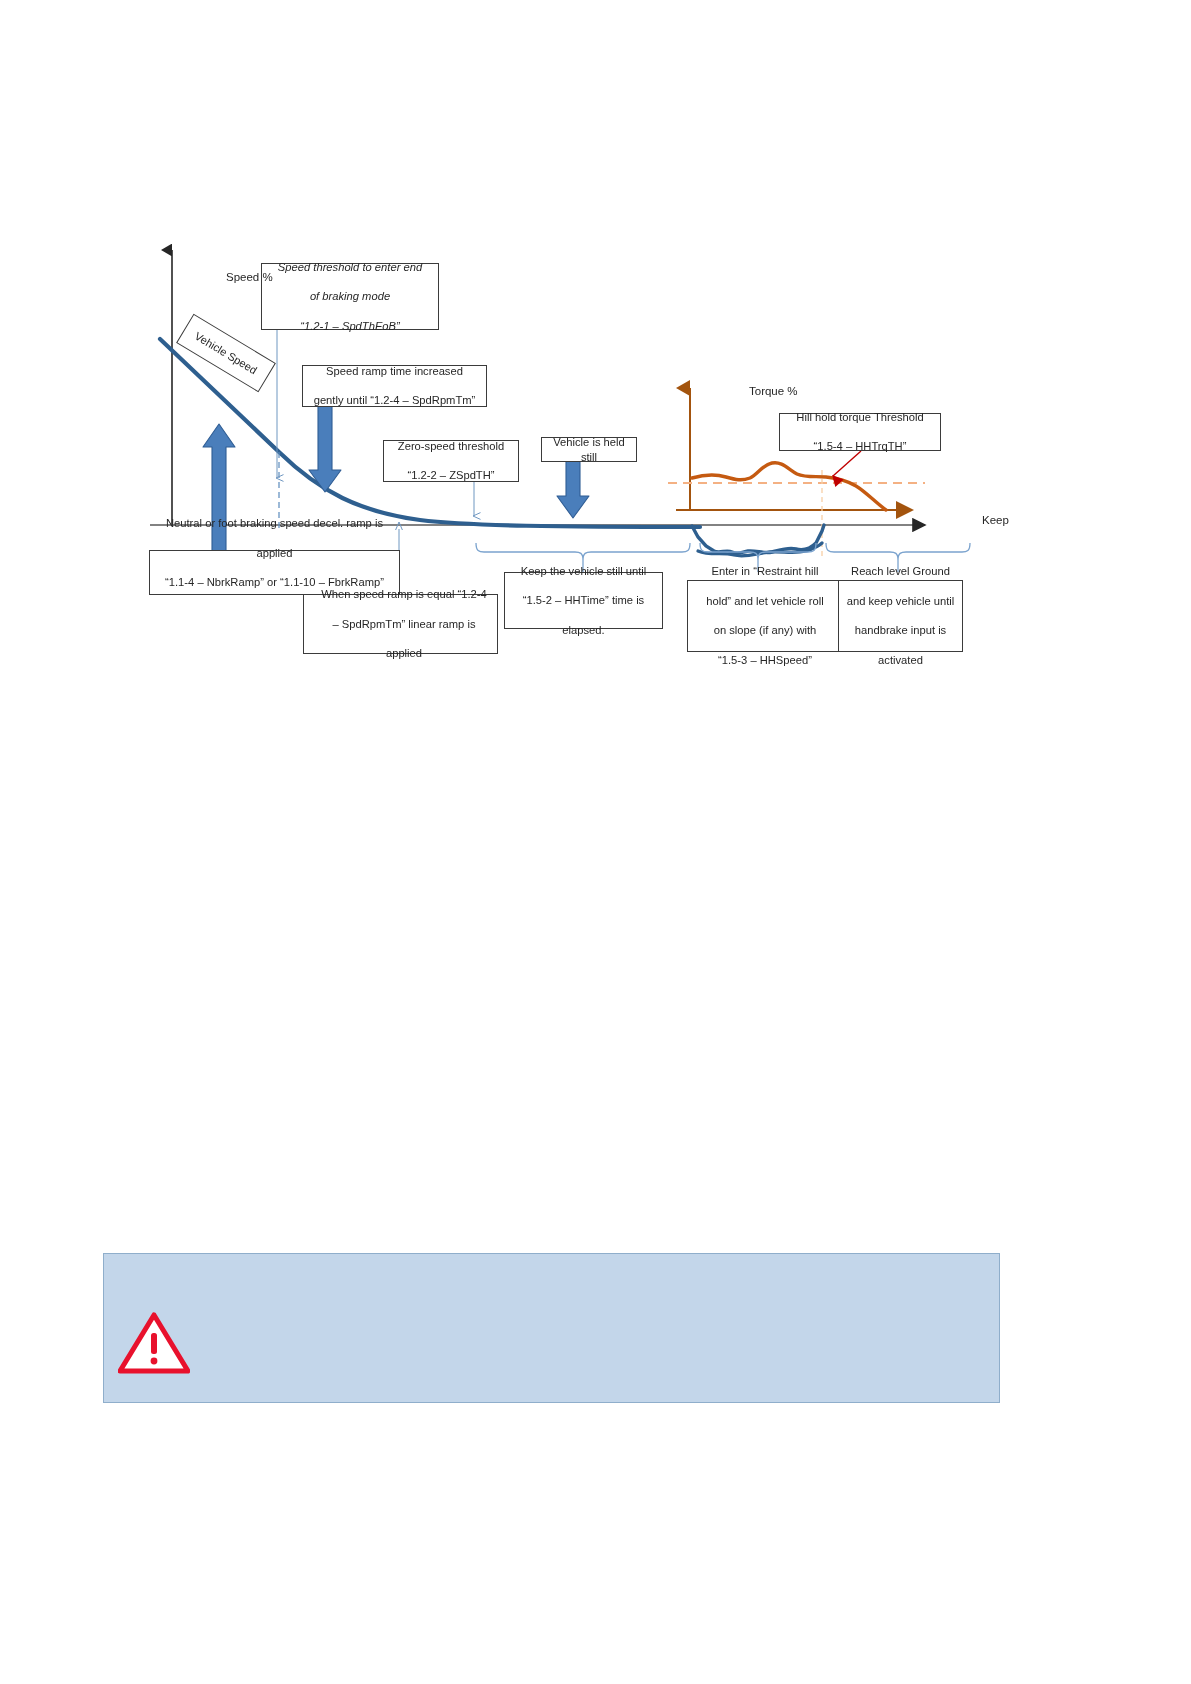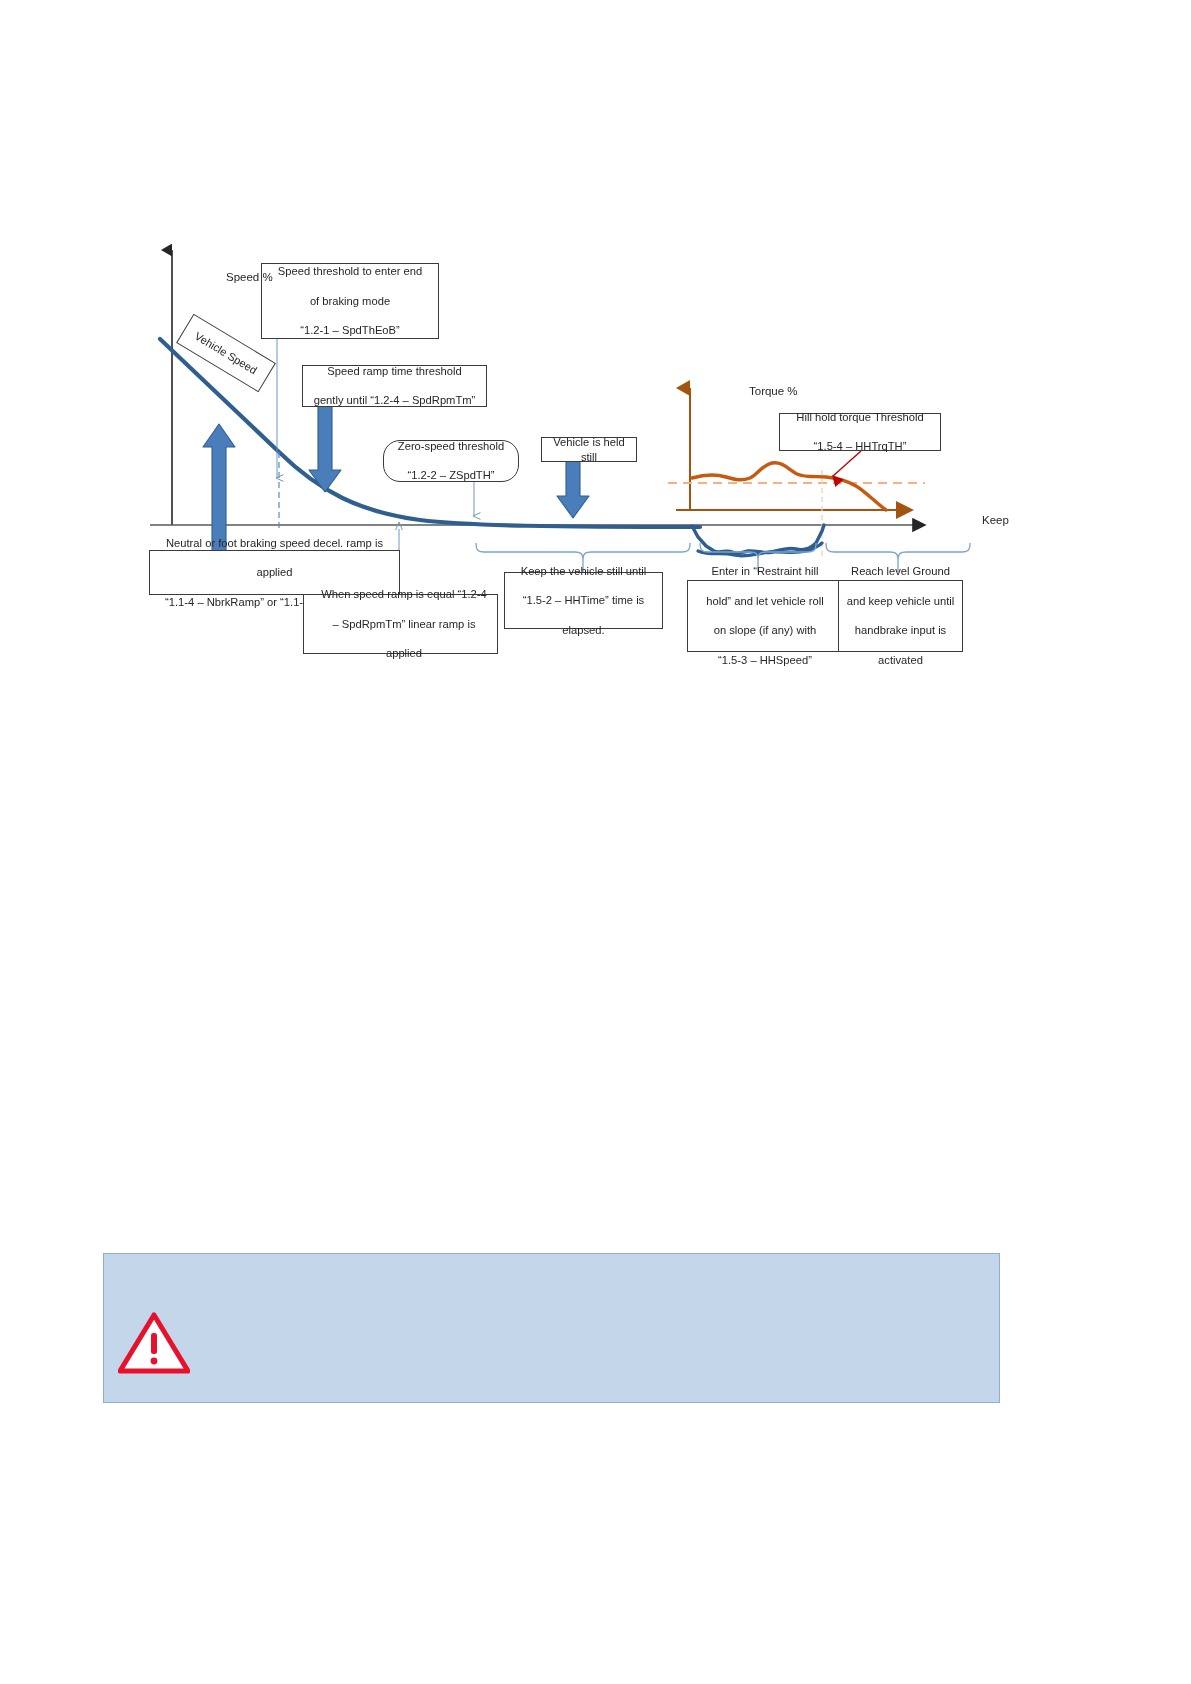--- a/index.html
+++ b/index.html
@@ -230,54 +230,54 @@
 
   <div class="axis-label" style="left:178px; top:271px;">Speed %</div>
   <div class="axis-label" style="left:934px; top:514px;">Keep</div>
   <div class="axis-label" style="left:701px; top:385px;">Torque %</div>
 
   <div id="vehicle-speed-tag">
     <div class="tagbox"></div>
     <div class="tagtext">Vehicle Speed</div>
   </div>
 
-  <div class="callout" style="left:261px; top:263px; width:178px; height:76px;">
+  <div class="callout" style="left:261px; top:263px; width:178px; height:67px;font-style:italic;">
     <span>
       <span>Speed threshold to enter end</span><br>
       <span>of braking mode</span><br>
       <span>“1.2-1 – SpdThEoB”</span>
     </span>
   </div>
 
   <div class="callout" style="left:302px; top:365px; width:185px; height:42px;">
     <span>
-      <span>Speed ramp time threshold</span><br>
+      <span>Speed ramp time increased</span><br>
       <span>gently until “1.2-4 – SpdRpmTm”</span>
     </span>
   </div>
 
-  <div class="callout" style="left:383px; top:440px; width:136px; height:42px;border-radius:17px;">
+  <div class="callout" style="left:383px; top:440px; width:136px; height:42px;">
     <span>
       <span>Zero-speed threshold</span><br>
       <span>“1.2-2 – ZSpdTH”</span>
     </span>
   </div>
 
   <div class="callout" style="left:541px; top:437px; width:96px; height:25px;">
     <span>Vehicle is held still</span>
   </div>
 
   <div class="callout" style="left:779px; top:413px; width:162px; height:38px;">
     <span>
       <span>Hill hold torque Threshold</span><br>
       <span>“1.5-4 – HHTrqTH”</span>
     </span>
   </div>
 
-  <div class="callout" style="left:149px; top:550px; width:251px; height:45px;">
+  <div class="callout" style="left:149px; top:550px; width:251px; height:45px;align-items:flex-end;">
     <span>
       <span>Neutral or foot braking speed decel. ramp is</span><br>
       <span>applied</span><br>
       <span>“1.1-4 – NbrkRamp” or “1.1-10 – FbrkRamp”</span>
     </span>
   </div>
 
   <div class="callout" style="left:303px; top:594px; width:195px; height:60px;padding-left:12px;">
     <span>
       <span>When speed ramp is equal “1.2-4</span><br>

